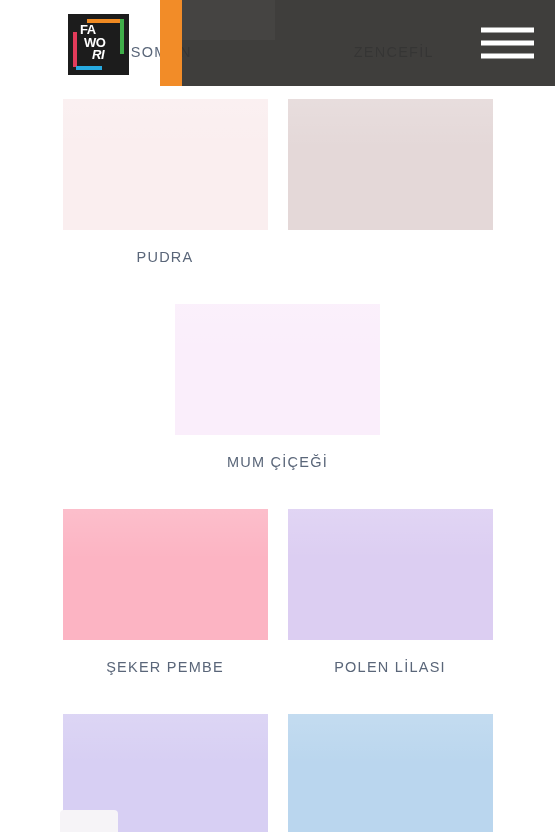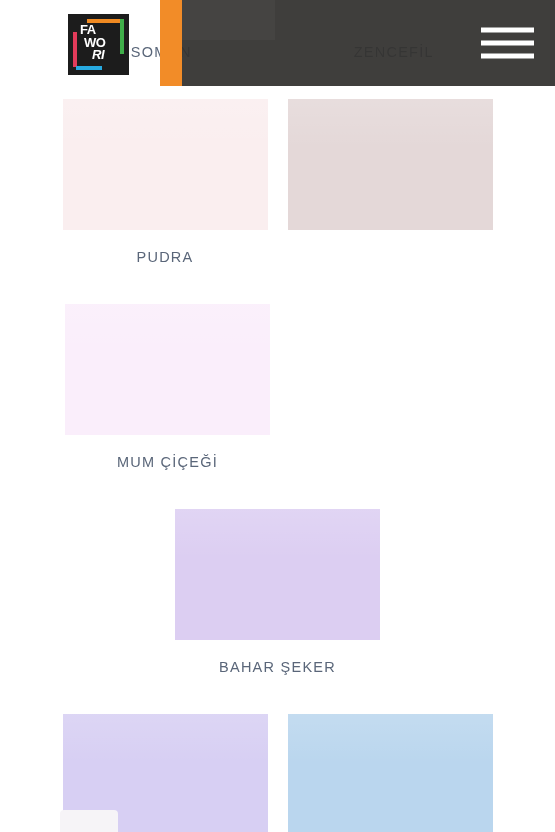--- a/index.html
+++ b/index.html
@@ -36,21 +36,21 @@
     letter-spacing:1.25px;
     color:#5a6679;
     padding-top:19px;
     padding-bottom:26px;
     white-space:nowrap;
   }
 
   
   .row.r0 .swatch { height:131px; }
   .row.r0 { padding-top:99px; }
-  .row.r1 { padding-top:13px;flex-direction:column; }
+  .row.r1 { padding-top:13px; }
   .row.r2 { padding-top:13px; }
   .row.r3 { padding-top:13px; }
 
   
   #header {
     position:absolute; top:0; left:160px;
     width:395px; height:86px;
     background:rgba(51,50,48,0.94);
     z-index:30;
   }
@@ -129,22 +129,26 @@
 
     <div class="row r1">
       <div class="cell">
         <div class="swatch" style="background: rgb(250, 238, 251);"></div>
         <div class="caption">MUM ÇİÇEĞİ</div>
       </div>
     </div>
 
     <div class="row r2">
       <div class="cell">
+        <div class="swatch" style="background: rgb(252, 180, 195);"></div>
+        <div class="caption">ŞEKER PEMBE</div>
+      </div>
+      <div class="cell">
         <div class="swatch" style="background: rgb(220, 206, 242);"></div>
-        <div class="caption">BAHAR ŞEKER</div>
+        <div class="caption">POLEN LİLASI</div>
       </div>
     </div>
 
     <div class="row r3">
       <div class="cell">
         <div class="swatch" style="background: rgb(215, 207, 243);"></div>
 
       </div>
       <div class="cell">
         <div class="swatch" style="background: rgb(186, 214, 238);"></div>

